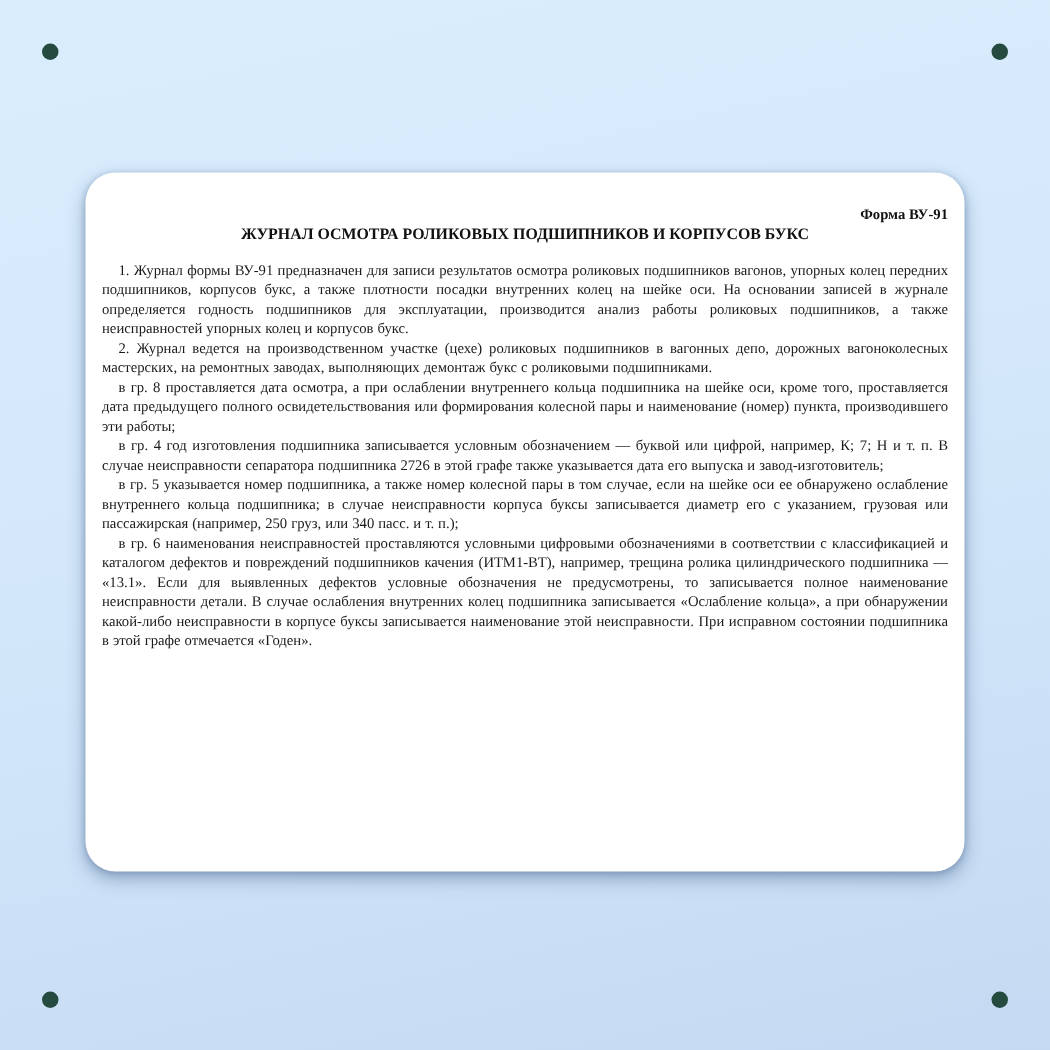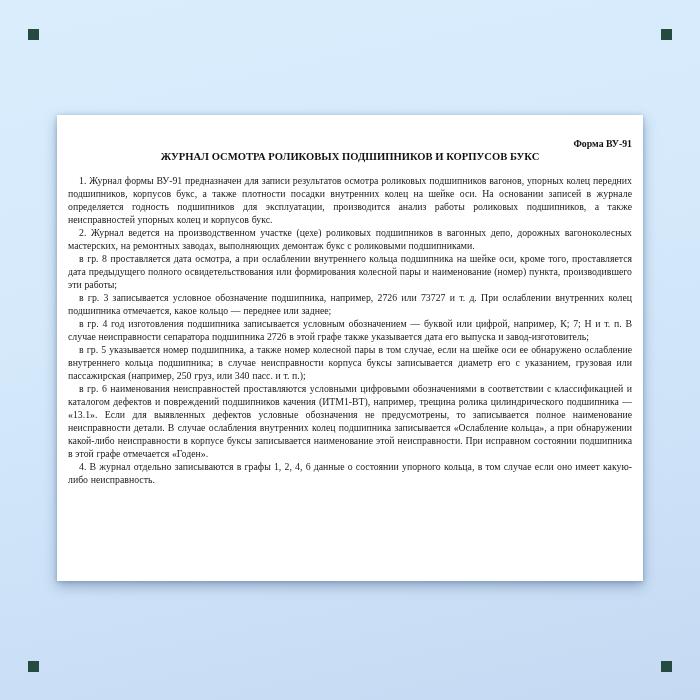--- a/index.html
+++ b/index.html
@@ -1,15 +1,15 @@
 <!DOCTYPE html>
 <html><head>
 <meta charset="utf-8">
 <style>
-  * { margin: 0; padding: 0; box-sizing: border-box; }
+  * { margin: 0; padding: 0; box-sizing: border-box; border-radius: 20px; }
   html, body { width: 700px; height: 700px; }
   body {
     position: relative;
     width: 700px;
     height: 700px;
     overflow: hidden;
     background: linear-gradient(168deg, #d9edfd 0%, #d5e9fb 40%, #cce1f7 75%, #c5daf2 100%);
     font-family: "Liberation Serif", "DejaVu Serif", serif;
   }
   .corner-marker {
@@ -67,19 +67,17 @@
 <div class="corner-marker bl"></div>
 <div class="corner-marker br"></div>
 
 <div class="page">
   <div class="form-label">Форма ВУ-91</div>
   <div class="doc-title">ЖУРНАЛ ОСМОТРА РОЛИКОВЫХ ПОДШИПНИКОВ И КОРПУСОВ БУКС</div>
   <div class="doc-body">
     <p>1. Журнал формы ВУ-91 предназначен для записи результатов осмотра роликовых подшипников вагонов, упорных колец передних подшипников, корпусов букс, а также плотности посадки внутренних колец на шейке оси. На основании записей в журнале определяется годность подшипников для эксплуатации, производится анализ работы роликовых подшипников, а также неисправностей упорных колец и корпусов букс.</p>
     <p>2. Журнал ведется на производственном участке (цехе) роликовых подшипников в вагонных депо, дорожных вагоноколесных мастерских, на ремонтных заводах, выполняющих демонтаж букс с роликовыми подшипниками.</p>
     <p>в гр. 8 проставляется дата осмотра, а при ослаблении внутреннего кольца подшипника на шейке оси, кроме того, проставляется дата предыдущего полного освидетельствования или формирования колесной пары и наименование (номер) пункта, производившего эти работы;</p>
-    <p>в гр. 3 записывается условное обозначение подшипника, например, 2726 или 73727 и т. д. При ослаблении внутренних колец подшипника отмечается, какое кольцо — переднее или заднее;</p>
     <p>в гр. 4 год изготовления подшипника записывается условным обозначением — буквой или цифрой, например, К; 7; Н и т. п. В случае неисправности сепаратора подшипника 2726 в этой графе также указывается дата его выпуска и завод-изготовитель;</p>
     <p>в гр. 5 указывается номер подшипника, а также номер колесной пары в том случае, если на шейке оси ее обнаружено ослабление внутреннего кольца подшипника; в случае неисправности корпуса буксы записывается диаметр его с указанием, грузовая или пассажирская (например, 250 груз, или 340 пасс. и т. п.);</p>
     <p>в гр. 6 наименования неисправностей проставляются условными цифровыми обозначениями в соответствии с классификацией и каталогом дефектов и повреждений подшипников качения (ИТМ1-ВТ), например, трещина ролика цилиндрического подшипника — «13.1». Если для выявленных дефектов условные обозначения не предусмотрены, то записывается полное наименование неисправности детали. В случае ослабления внутренних колец подшипника записывается «Ослабление кольца», а при обнаружении какой-либо неисправности в корпусе буксы записывается наименование этой неисправности. При исправном состоянии подшипника в этой графе отмечается «Годен».</p>
-    <p>4. В журнал отдельно записываются в графы 1, 2, 4, 6 данные о состоянии упорного кольца, в том случае если оно имеет какую-либо неисправность.</p>
   </div>
 </div>
 
 </body></html>

